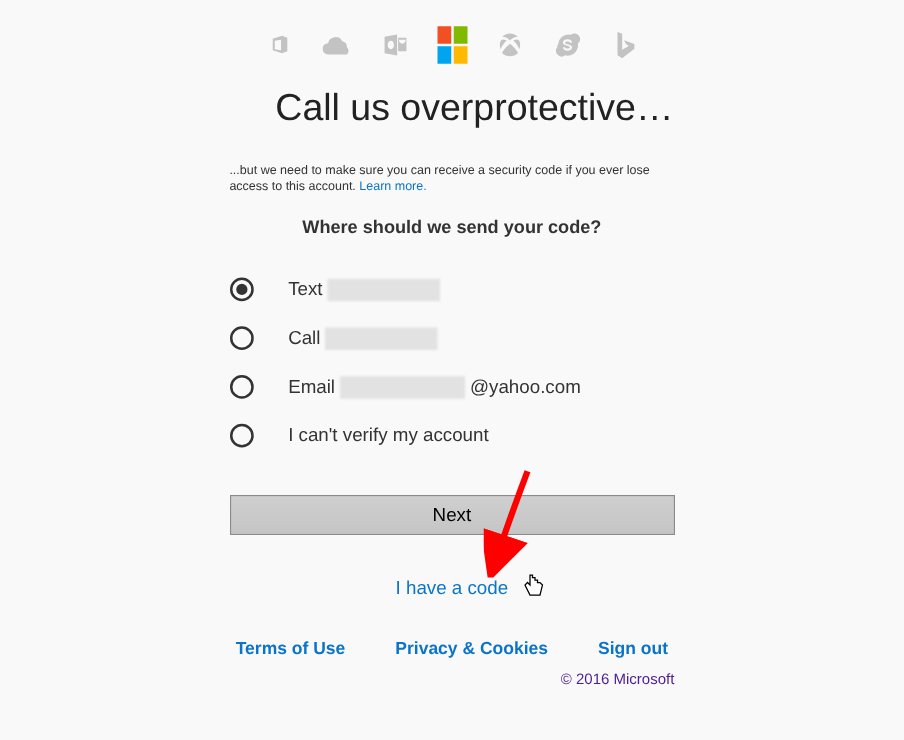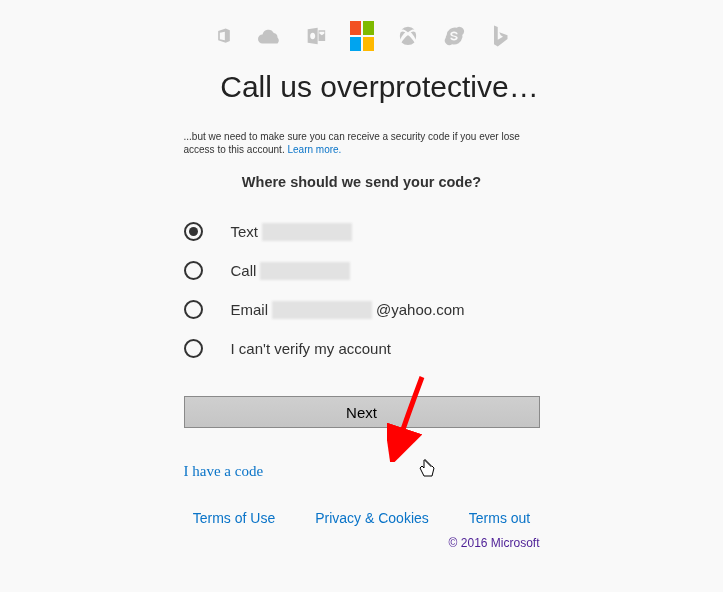--- a/index.html
+++ b/index.html
@@ -111,34 +111,34 @@
       width: 100%;
       height: 32px;
       margin-top: 28px;
       background: linear-gradient(#cfcfcf,#c5c5c5);
       border: 1px solid #8a8a8a;
       font-size: 15px;
       cursor: pointer;
       position: relative;
     }
     .have-code {
-      text-align: left;
+      text-align: center;
       margin-top: 34px;
-      font-family: Liberation Serif, serif;
     }
     .have-code a {
       color: #0a74c8;
       text-decoration: none;
       font-size: 15px;
     }
     .footer-links {
       display:flex;
       justify-content:center;
       gap: 40px;
       margin-top: 30px;
+      font-weight: bold;
     }
     .footer-links a {
       color:#0a74c8;
       text-decoration:none;
       font-size:14px;
     }
     .copyright {
       text-align:right;
       font-size:12px;
       color:#4c1d95;
@@ -242,21 +242,21 @@
 
   <button class="next-btn">Next</button>
 
   <div class="have-code">
     <a href="#">I have a code</a>
   </div>
 
   <div class="footer-links">
     <a href="#">Terms of Use</a>
     <a href="#">Privacy &amp; Cookies</a>
-    <a href="#">Terms out</a>
+    <a href="#">Sign out</a>
   </div>
 
   <div class="copyright">© 2016 Microsoft</div>
 </div>
 
 <svg class="arrow-annotation" width="50" height="90">
   <defs>
     <marker id="ah" markerWidth="8" markerHeight="8" refX="4" refY="4" orient="auto">
       <path d="M0,0 L8,4 L0,8 z" fill="#ff0000"></path>
     </marker>

